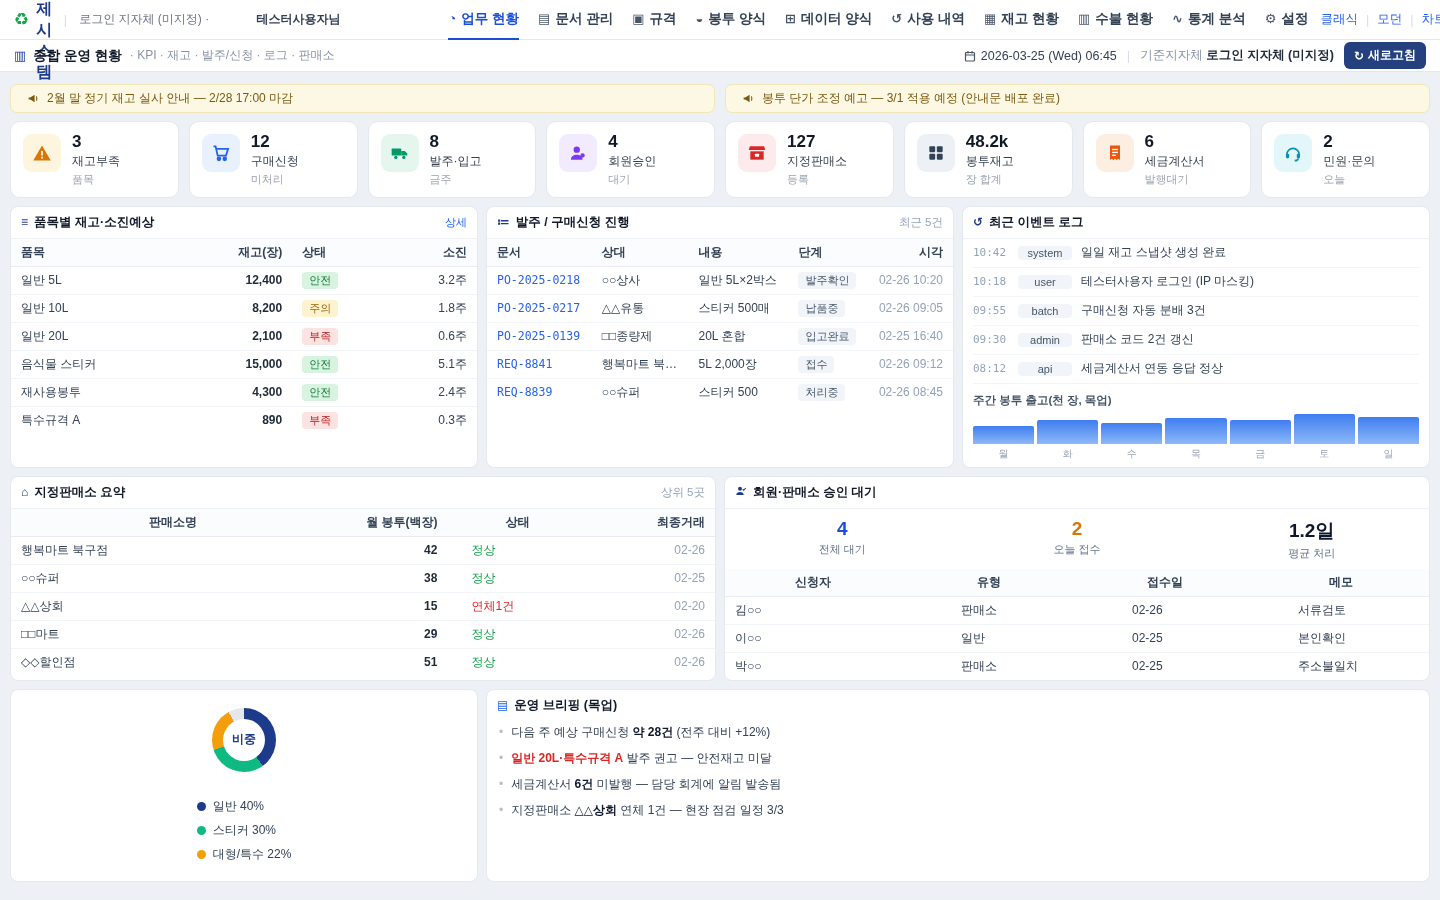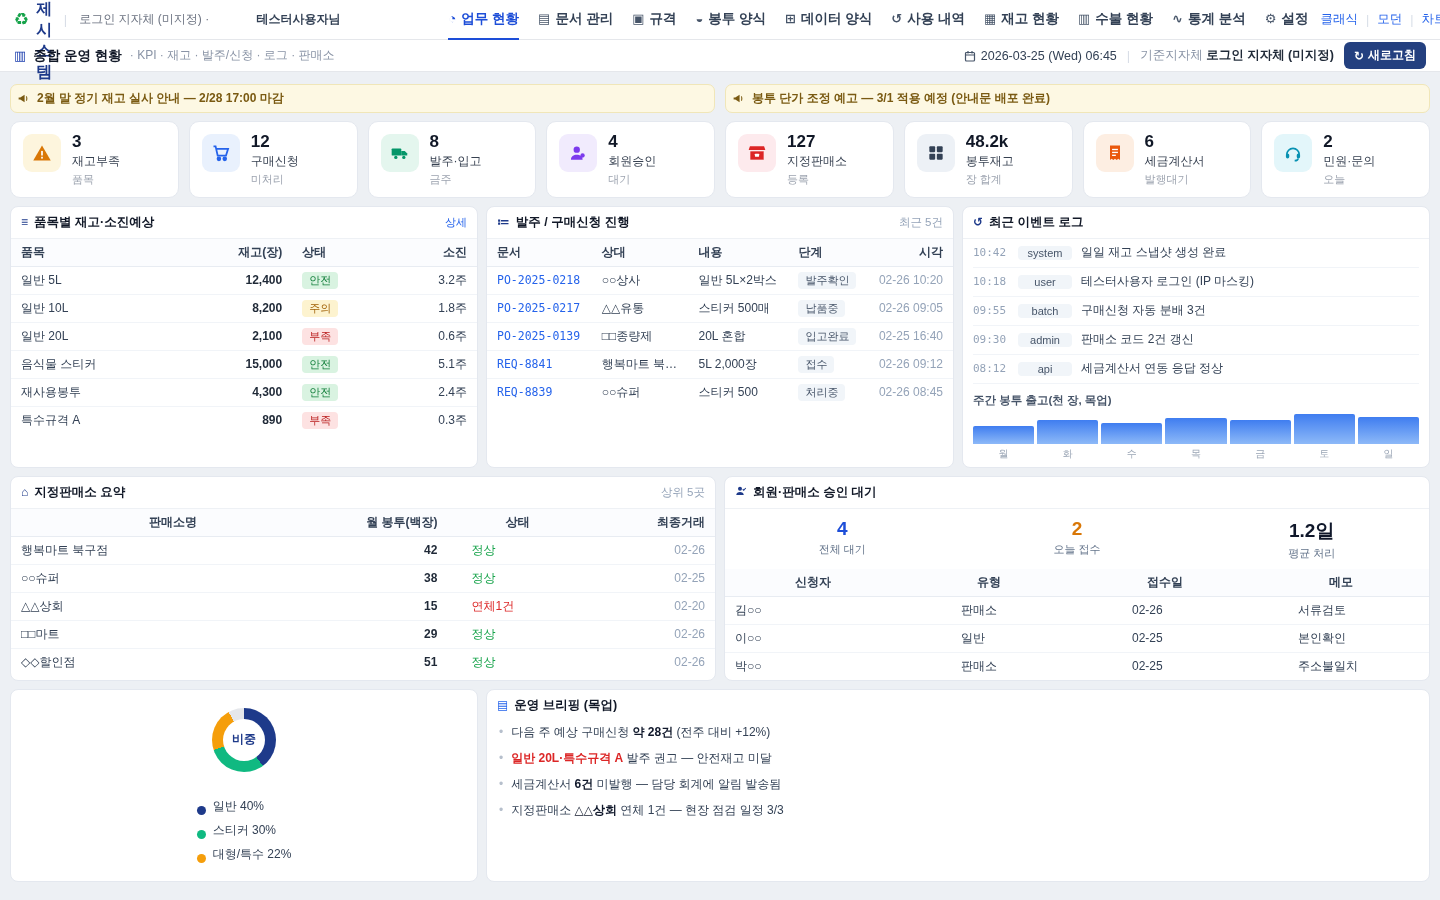--- a/index.html
+++ b/index.html
@@ -31,21 +31,21 @@
   .sub-crumbs { margin-left:8px; font-size:12px; color:#8a94a6; }
   .sub-right { margin-left:auto; display:flex; align-items:center; gap:10px; font-size:12.5px; color:#334155; }
   .cal-ico { width:12px; height:12px; display:inline-block; }
   .base-label { color:#8a94a6; }
   .base-value { font-weight:bold; color:#1f2937; }
   .refresh-btn { background:#24407f; color:#fff; border:none; border-radius:6px; font-size:12px; font-weight:bold; padding:5px 10px; display:flex; align-items:center; gap:4px; cursor:pointer; font-family:inherit; }
 
   
   .content { padding:12px 10px 0; }
   .banners { display:grid; grid-template-columns:1fr 1fr; gap:10px; margin-bottom:8px; }
-  .banner { background:#fdf8e3; border:1px solid #f0e6b8; border-radius:7px; padding:5px 6px; font-size:12px; color:#7a5a12; display:flex; align-items:center; gap:7px;font-weight:bold; }
+  .banner { background:#fdf8e3; border:1px solid #f0e6b8; border-radius:7px; padding:5px 16px; font-size:12px; color:#7a5a12; display:flex; align-items:center; gap:7px; }
   .mega-ico svg { display:block; }
 
   .kpi-row { display:grid; grid-template-columns:repeat(8,1fr); gap:10px; margin-bottom:8px; }
   .kpi-card { background:#fff; border:1px solid #e4e8ef; border-radius:10px; padding:10px 12px; display:flex; gap:11px; align-items:flex-start; cursor:pointer; }
   .kpi-ico { width:38px; height:38px; border-radius:9px; display:flex; align-items:center; justify-content:center; flex:0 0 auto; margin-top:2px; }
   .kpi-ico svg { width:20px; height:20px; }
   .kpi-num { font-size:17px; font-weight:bold; color:#111827; line-height:1.15; }
   .kpi-label { font-size:12px; color:#374151; margin-top:1px; }
   .kpi-sub { font-size:11px; color:#9ca3af; margin-top:2px; }
 
@@ -95,21 +95,21 @@
   .appr-num { font-size:19px; font-weight:bold; }
   .appr-num.blue { color:#1d4ed8; } .appr-num.orange { color:#d97706; } .appr-num.dark { color:#0f172a; }
   .appr-label { font-size:11px; color:#64748b; margin-top:2px; }
 
   
   .donut-panel { display:flex; align-items:center; gap:26px; padding:18px 24px; }
   .donut { width:64px; height:64px; border-radius:50%; position:relative; flex:0 0 auto; }
   .donut::after { content:""; position:absolute; inset:11px; background:#fff; border-radius:50%; }
   .donut-center { position:absolute; inset:0; display:flex; align-items:center; justify-content:center; font-size:12px; font-weight:bold; color:#1e3a8a; z-index:2; }
   .legend { display:flex; flex-direction:column; gap:7px; }
-  .legend-item { display:flex; align-items:flex-end; gap:7px; font-size:12px; color:#334155; }
+  .legend-item { display:flex; align-items:center; gap:7px; font-size:12px; color:#334155; }
   .legend-dot { width:9px; height:9px; border-radius:50%; }
 
   
   .brief-list { padding:4px 12px 10px; }
   .brief-item { display:flex; align-items:baseline; gap:8px; padding:4.5px 0; font-size:12px; color:#334155; }
   .brief-bullet { color:#b6bfcc; font-size:12px; }
   .brief-strong { font-weight:bold; color:#0f172a; }
   .brief-strong.red { color:#dc2626; }
 
   .footer { text-align:center; font-size:11.5px; color:#94a3b8; padding:8px 0 16px; }

